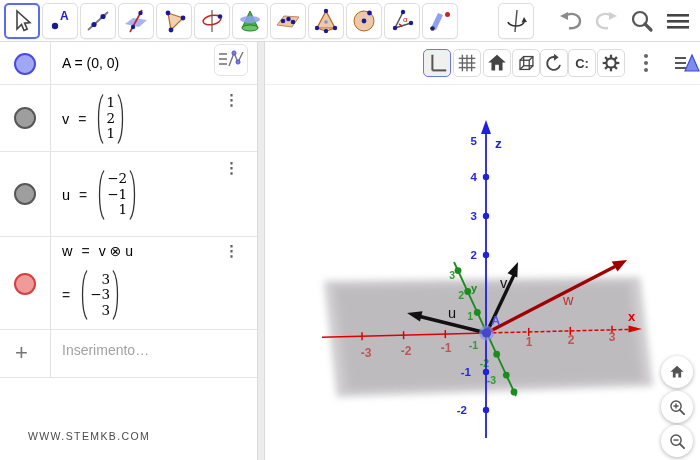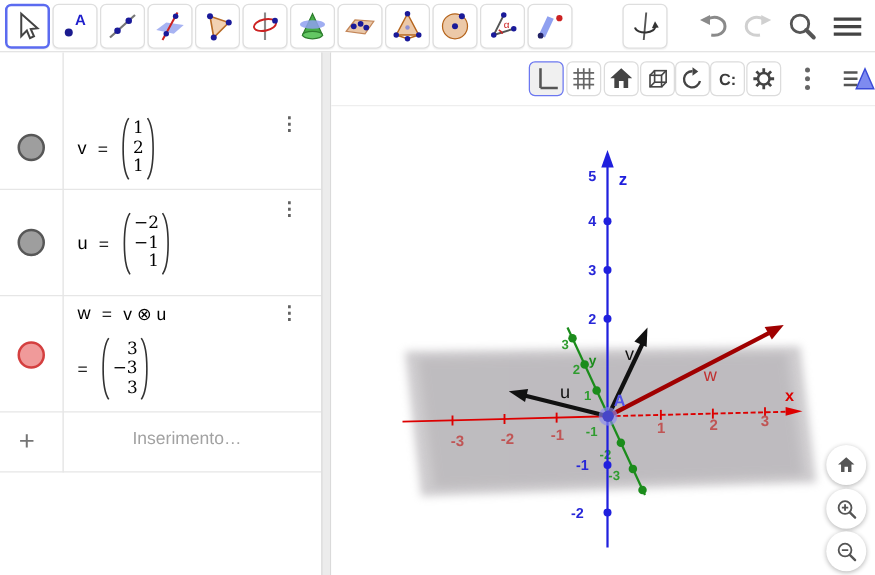--- a/index.html
+++ b/index.html
@@ -22,21 +22,21 @@
   .m-gray { background:#9e9e9e; border:2px solid #575757; }
   .m-red  { background:#f09a9a; border:2px solid #dymmy; border:2px solid #d43f3f; }
   .expr { position:absolute; left:62px; font-size:14px; color:#000; display:flex; align-items:center; gap:9px; }
   .vname { font-size:14.5px; }
   .veq { color:#222; }
   .vmat { display:flex; align-items:center; }
   .vcol { display:flex; flex-direction:column; align-items:flex-end; font-family:"DejaVu Serif", serif; font-size:13.5px; line-height:15.5px; padding:0 2px; }
   .dots3 { position:absolute; left:224px; font-size:15px; font-weight:bold; color:#616161; line-height:14px; letter-spacing:0; }
   .styleicon { position:absolute; left:214px; top:2px; width:34px; height:32px; border:1px solid #e3e3e3; border-radius:6px; background:#fff; display:flex; align-items:center; justify-content:center; }
   #input-row .plus { position:absolute; left:15px; top:10px; font-size:22px; color:#757575; font-weight:400; }
-  #algebra-input { position:absolute; left:62px; top:12px; width:160px; border:none; outline:none; font-size:14px; font-family:"Liberation Sans",sans-serif; color:#333; background:transparent;margin-left:44px; }
+  #algebra-input { position:absolute; left:62px; top:12px; width:160px; border:none; outline:none; font-size:14px; font-family:"Liberation Sans",sans-serif; color:#333; background:transparent; }
   #algebra-input::placeholder { color:#a2a2a2; }
   #watermark { position:absolute; left:28px; top:388px; font-size:10.5px; color:#4b4b4b; letter-spacing:1.4px; }
 
   
   #divider { position:absolute; left:257px; top:42px; width:8px; height:418px; background:#ececec; border-left:1px solid #dadada; border-right:1px solid #dadada; }
 
   
   #view3d { position:absolute; left:265px; top:42px; width:435px; height:418px; background:#fff; }
   #stylebar-line { position:absolute; left:0; top:42px; width:435px; height:1px; background:#eeeeee; }
   .sbtn { position:absolute; top:7px; width:28px; height:28px; background:#fff; border:1px solid #dcdcdc; border-radius:5px; display:flex; align-items:center; justify-content:center; }
@@ -176,20 +176,36 @@
         <rect x="3" y="6" width="22" height="2.6" fill="#444"></rect>
         <rect x="3" y="12" width="22" height="2.6" fill="#444"></rect>
         <rect x="3" y="18" width="22" height="2.6" fill="#444"></rect>
       </svg>
     </div>
   </div>
 
   <div id="algebra">
     <div id="marker-col-line"></div>
 
+    <div class="arow" style="top:0; height:43px">
+      <div class="marker m-blue" style="top:11px"></div>
+      <div class="expr" style="top:13px">
+        <span>A = (0, 0)</span>
+      </div>
+      <div class="styleicon">
+        <svg width="28" height="22" viewBox="0 0 28 22">
+          <line x1="2" y1="5" x2="10" y2="5" stroke="#777" stroke-width="1.6"></line>
+          <line x1="2" y1="10" x2="10" y2="10" stroke="#777" stroke-width="1.6"></line>
+          <line x1="2" y1="15" x2="10" y2="15" stroke="#777" stroke-width="1.6"></line>
+          <polyline points="12,17 17,4 21,13 26,3" fill="none" stroke="#777" stroke-width="1.4"></polyline>
+          <circle cx="17" cy="4" r="2.1" fill="#7a7af2" stroke="#4444cc" stroke-width="0.8"></circle>
+          <circle cx="21" cy="13" r="2.1" fill="#7a7af2" stroke="#4444cc" stroke-width="0.8"></circle>
+        </svg>
+      </div>
+    </div>
 
     <div class="arow" style="top:43px; height:67px">
       <div class="marker m-gray" style="top:22px"></div>
       <div class="expr" style="top:7px; height:53px">
         <span class="vname">v</span>
         <span class="veq">=</span>
         <span class="vmat">
           <svg width="9" height="52" viewBox="0 0 9 52">
               <path d="M8,1.5 C2,10 2,42 8,50.5" fill="none" stroke="#333" stroke-width="1.3"></path>
             </svg>
@@ -252,20 +268,21 @@
         </span>
       </div>
       <div class="dots3" style="top:7px">⋮</div>
     </div>
 
     <div class="arow" id="input-row" style="top:288px; height:48px">
       <div class="plus">+</div>
       <input id="algebra-input" type="text" placeholder="Inserimento…" style="">
     </div>
 
+    <div id="watermark">WWW.STEMKB.COM</div>
   </div>
 
   <div id="divider"></div>
 
   <div id="view3d">
 
     <div class="sbtn sel" style="left:158px">
       <svg width="24" height="24" viewBox="0 0 26 26">
         <line x1="8" y1="4" x2="8" y2="21" stroke="#555" stroke-width="2.2"></line>
         <line x1="8" y1="21" x2="23" y2="21" stroke="#555" stroke-width="2.2"></line>

